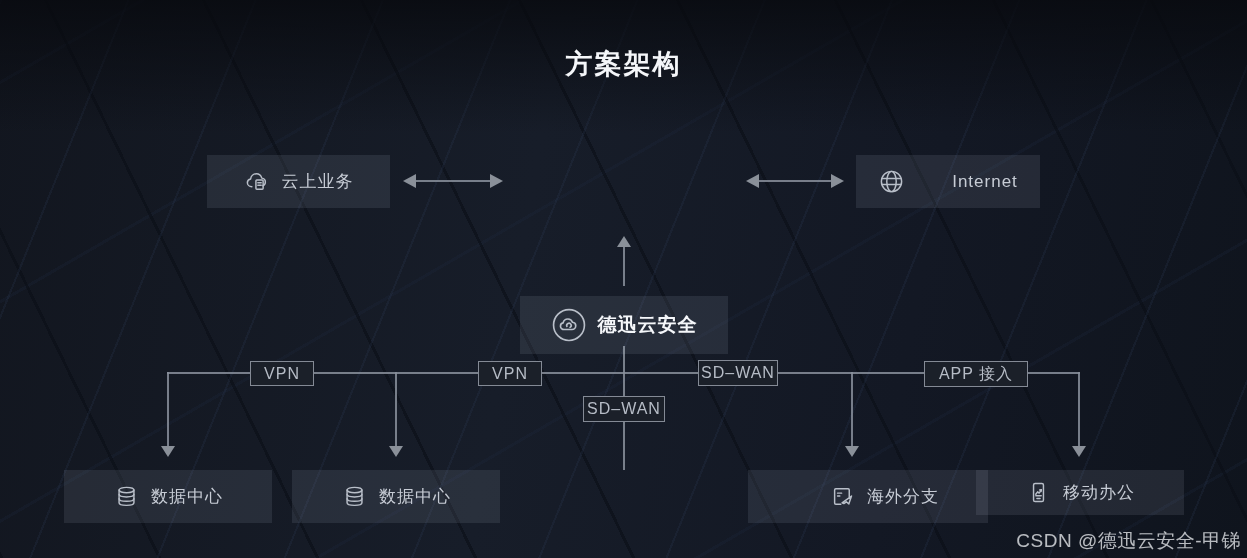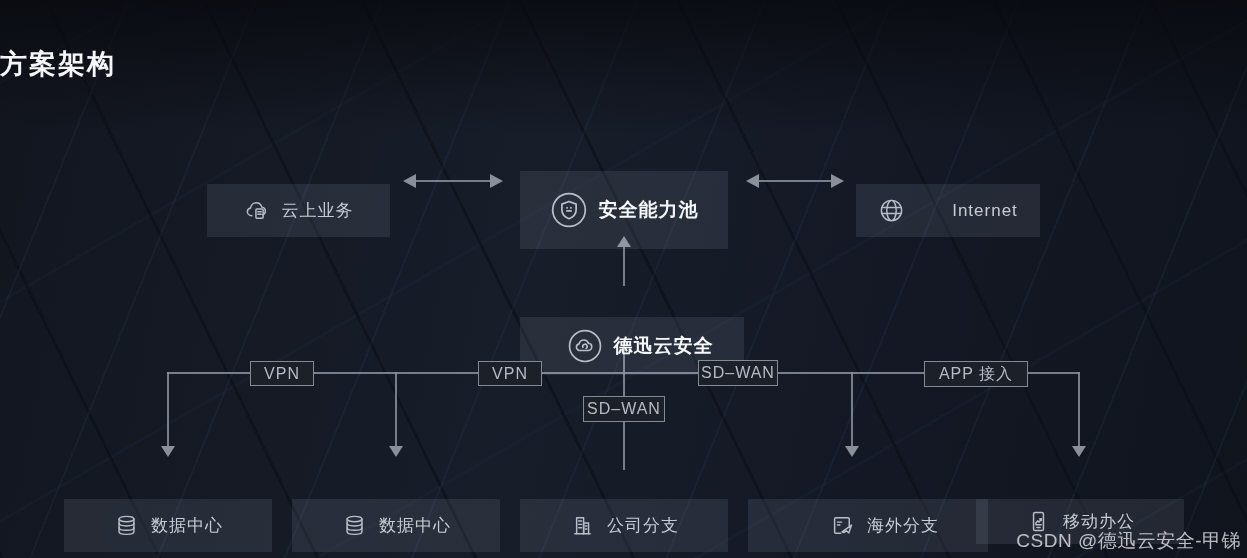--- a/index.html
+++ b/index.html
@@ -7,26 +7,26 @@
     position:relative;width:1247px;height:558px;overflow:hidden;
     font-family:"Liberation Sans","DejaVu Sans",sans-serif;
     background:
       linear-gradient(180deg, rgba(8,10,15,.85) 0%, rgba(8,10,15,0) 24%),
       repeating-linear-gradient(112deg, rgba(52,70,104,.16) 0 2px, transparent 2px 118px),
       repeating-linear-gradient(64deg, rgba(10,14,22,.6) 0 3px, transparent 3px 142px),
       repeating-linear-gradient(150deg, transparent 0 70px, rgba(30,42,66,.22) 70px 73px, transparent 73px 190px),
       linear-gradient(100deg,#12161f 0%,#171d29 42%,#131824 72%,#0f141d 100%);
   }
   .title{
-    position:absolute;left:0;top:46px;width:100%;text-align:left;
+    position:absolute;left:0;top:46px;width:100%;text-align:center;
     color:#f4f6f9;font-size:27px;font-weight:bold;letter-spacing:2px;
   }
   .node{
     position:absolute;display:flex;align-items:center;justify-content:center;gap:11px;
-    background:rgba(202,214,232,0.10);color:#c7ccd5;font-size:17px;letter-spacing:1px;margin-top:29px;
+    background:rgba(202,214,232,0.10);color:#c7ccd5;font-size:17px;letter-spacing:1px;
   }
   .node.major{color:#f5f7fa;font-size:19px;font-weight:bold;}
   .node svg{flex:0 0 auto;display:block;}
   .icon{color:#b9bfc9;}
   .line{position:absolute;background:rgba(138,145,156,.85);}
   .ah{position:absolute;width:0;height:0;}
   .ah-right{border-top:7px solid transparent;border-bottom:7px solid transparent;border-left:13px solid #8a9099;}
   .ah-left{border-top:7px solid transparent;border-bottom:7px solid transparent;border-right:13px solid #8a9099;}
   .ah-up{border-left:7px solid transparent;border-right:7px solid transparent;border-bottom:11px solid #8a9099;}
   .ah-down{border-left:7px solid transparent;border-right:7px solid transparent;border-top:11px solid #8a9099;}
@@ -84,44 +84,33 @@
     <span class="icon">
       <svg width="27" height="27" viewBox="0 0 24 24" fill="none" stroke="currentColor" stroke-width="1.3" stroke-linecap="round" stroke-linejoin="round">
         <path d="M7 16.6 C4.8 16.6 3 15 3 13.1 C3 11.4 4.2 10 5.9 9.7 C6.2 7.1 8.3 5.2 10.9 5.2 C13.2 5.2 15.2 6.8 15.8 9 C17.6 9.2 19 10.7 19 12.5 C19 14 18.1 15.3 16.8 15.8"></path>
         <rect x="10.6" y="10.6" width="6.4" height="8.2" rx="0.8"></rect>
         <path d="M12.3 13.2 H15.3 M12.3 15.4 H15.3"></path>
       </svg>
     </span>
     <span>云上业务</span>
   </div>
 
-  <div class="node major" style="left:520px;top:142px;width:208px;height:78px;">
-    <span class="icon">
-      <svg width="38" height="38" viewBox="0 0 24 24" fill="none" stroke="currentColor" stroke-width="1.1" stroke-linecap="round" stroke-linejoin="round">
-        <circle cx="12" cy="12" r="10.3"></circle>
-        <path d="M12 6.6 L16.5 8.3 V12 C16.5 14.9 14.5 16.5 12 17.5 C9.5 16.5 7.5 14.9 7.5 12 V8.3 Z"></path>
-        <path d="M10.7 12.6 H13.3"></path>
-        <path d="M10.7 10.6 H10.9 M13.1 10.6 H13.3"></path>
-      </svg>
-    </span>
-    <span>安全能力池</span>
-  </div>
 
   <div class="node" style="left:856px;top:155px;width:184px;height:53px;gap:47px;">
     <span class="icon">
       <svg width="27" height="27" viewBox="0 0 24 24" fill="none" stroke="currentColor" stroke-width="1.3" stroke-linecap="round" stroke-linejoin="round">
         <circle cx="12" cy="12" r="9"></circle>
         <ellipse cx="12" cy="12" rx="4.2" ry="9"></ellipse>
         <path d="M3.6 9.3 H20.4 M3.6 14.7 H20.4"></path>
       </svg>
     </span>
     <span>Internet</span>
   </div>
 
-  <div class="node major" style="left:520px;top:288px;width:208px;height:58px;padding-left:16px;">
+  <div class="node major" style="left:520px;top:296px;width:208px;height:58px;">
     <span class="icon">
       <svg width="36" height="36" viewBox="0 0 24 24" fill="none" stroke="currentColor" stroke-width="1.1" stroke-linecap="round" stroke-linejoin="round">
         <circle cx="12" cy="12" r="10.3"></circle>
         <path d="M8.7 15 C7.4 15 6.3 14 6.3 12.8 C6.3 11.7 7.1 10.8 8.1 10.6 C8.4 9.1 9.7 8 11.3 8 C12.7 8 13.9 8.9 14.3 10.2 C15.5 10.3 16.5 11.3 16.5 12.5 C16.5 13.9 15.4 15 14 15 Z"></path>
         <path d="M10.6 12.9 A1.5 1.5 0 1 1 12.7 13.6"></path>
       </svg>
     </span>
     <span>德迅云安全</span>
   </div>
 
@@ -142,32 +131,20 @@
       <svg width="27" height="27" viewBox="0 0 24 24" fill="none" stroke="currentColor" stroke-width="1.3" stroke-linecap="round" stroke-linejoin="round">
         <ellipse cx="12" cy="6.3" rx="6.6" ry="2.4"></ellipse>
         <path d="M5.4 6.3 V17.6 C5.4 18.9 8.4 19.9 12 19.9 C15.6 19.9 18.6 18.9 18.6 17.6 V6.3"></path>
         <path d="M5.4 10.1 C5.4 11.4 8.4 12.4 12 12.4 C15.6 12.4 18.6 11.4 18.6 10.1"></path>
         <path d="M5.4 13.9 C5.4 15.2 8.4 16.2 12 16.2 C15.6 16.2 18.6 15.2 18.6 13.9"></path>
       </svg>
     </span>
     <span>数据中心</span>
   </div>
 
-  <div class="node" style="left:520px;top:470px;width:208px;height:53px;">
-    <span class="icon">
-      <svg width="27" height="27" viewBox="0 0 24 24" fill="none" stroke="currentColor" stroke-width="1.3" stroke-linecap="round" stroke-linejoin="round">
-        <path d="M6.8 19.4 V5.2 H13 V19.4"></path>
-        <path d="M13 19.4 V9.8 H17.4 V19.4"></path>
-        <path d="M5.2 19.4 H18.8"></path>
-        <path d="M8.6 8 H11.2 M8.6 11 H11.2 M8.6 14 H11.2"></path>
-        <path d="M14.6 12.4 H15.9 M14.6 15.2 H15.9"></path>
-      </svg>
-    </span>
-    <span>公司分支</span>
-  </div>
 
   <div class="node" style="left:748px;top:470px;width:208px;height:53px;padding-left:32px;">
     <span class="icon">
       <svg width="27" height="27" viewBox="0 0 24 24" fill="none" stroke="currentColor" stroke-width="1.3" stroke-linecap="round" stroke-linejoin="round">
         <path d="M18 12.2 V6.2 A1 1 0 0 0 17 5.2 H6 A1 1 0 0 0 5 6.2 V17.8 A1 1 0 0 0 6 18.8 H10.5"></path>
         <path d="M7.6 9 H11.2 M7.6 11.6 H9.6"></path>
         <path d="M11.6 17.6 L20 11.6 L17.6 18.6 L15.4 16.7 L13.2 18.3 Z"></path>
       </svg>
     </span>
     <span>海外分支</span>

